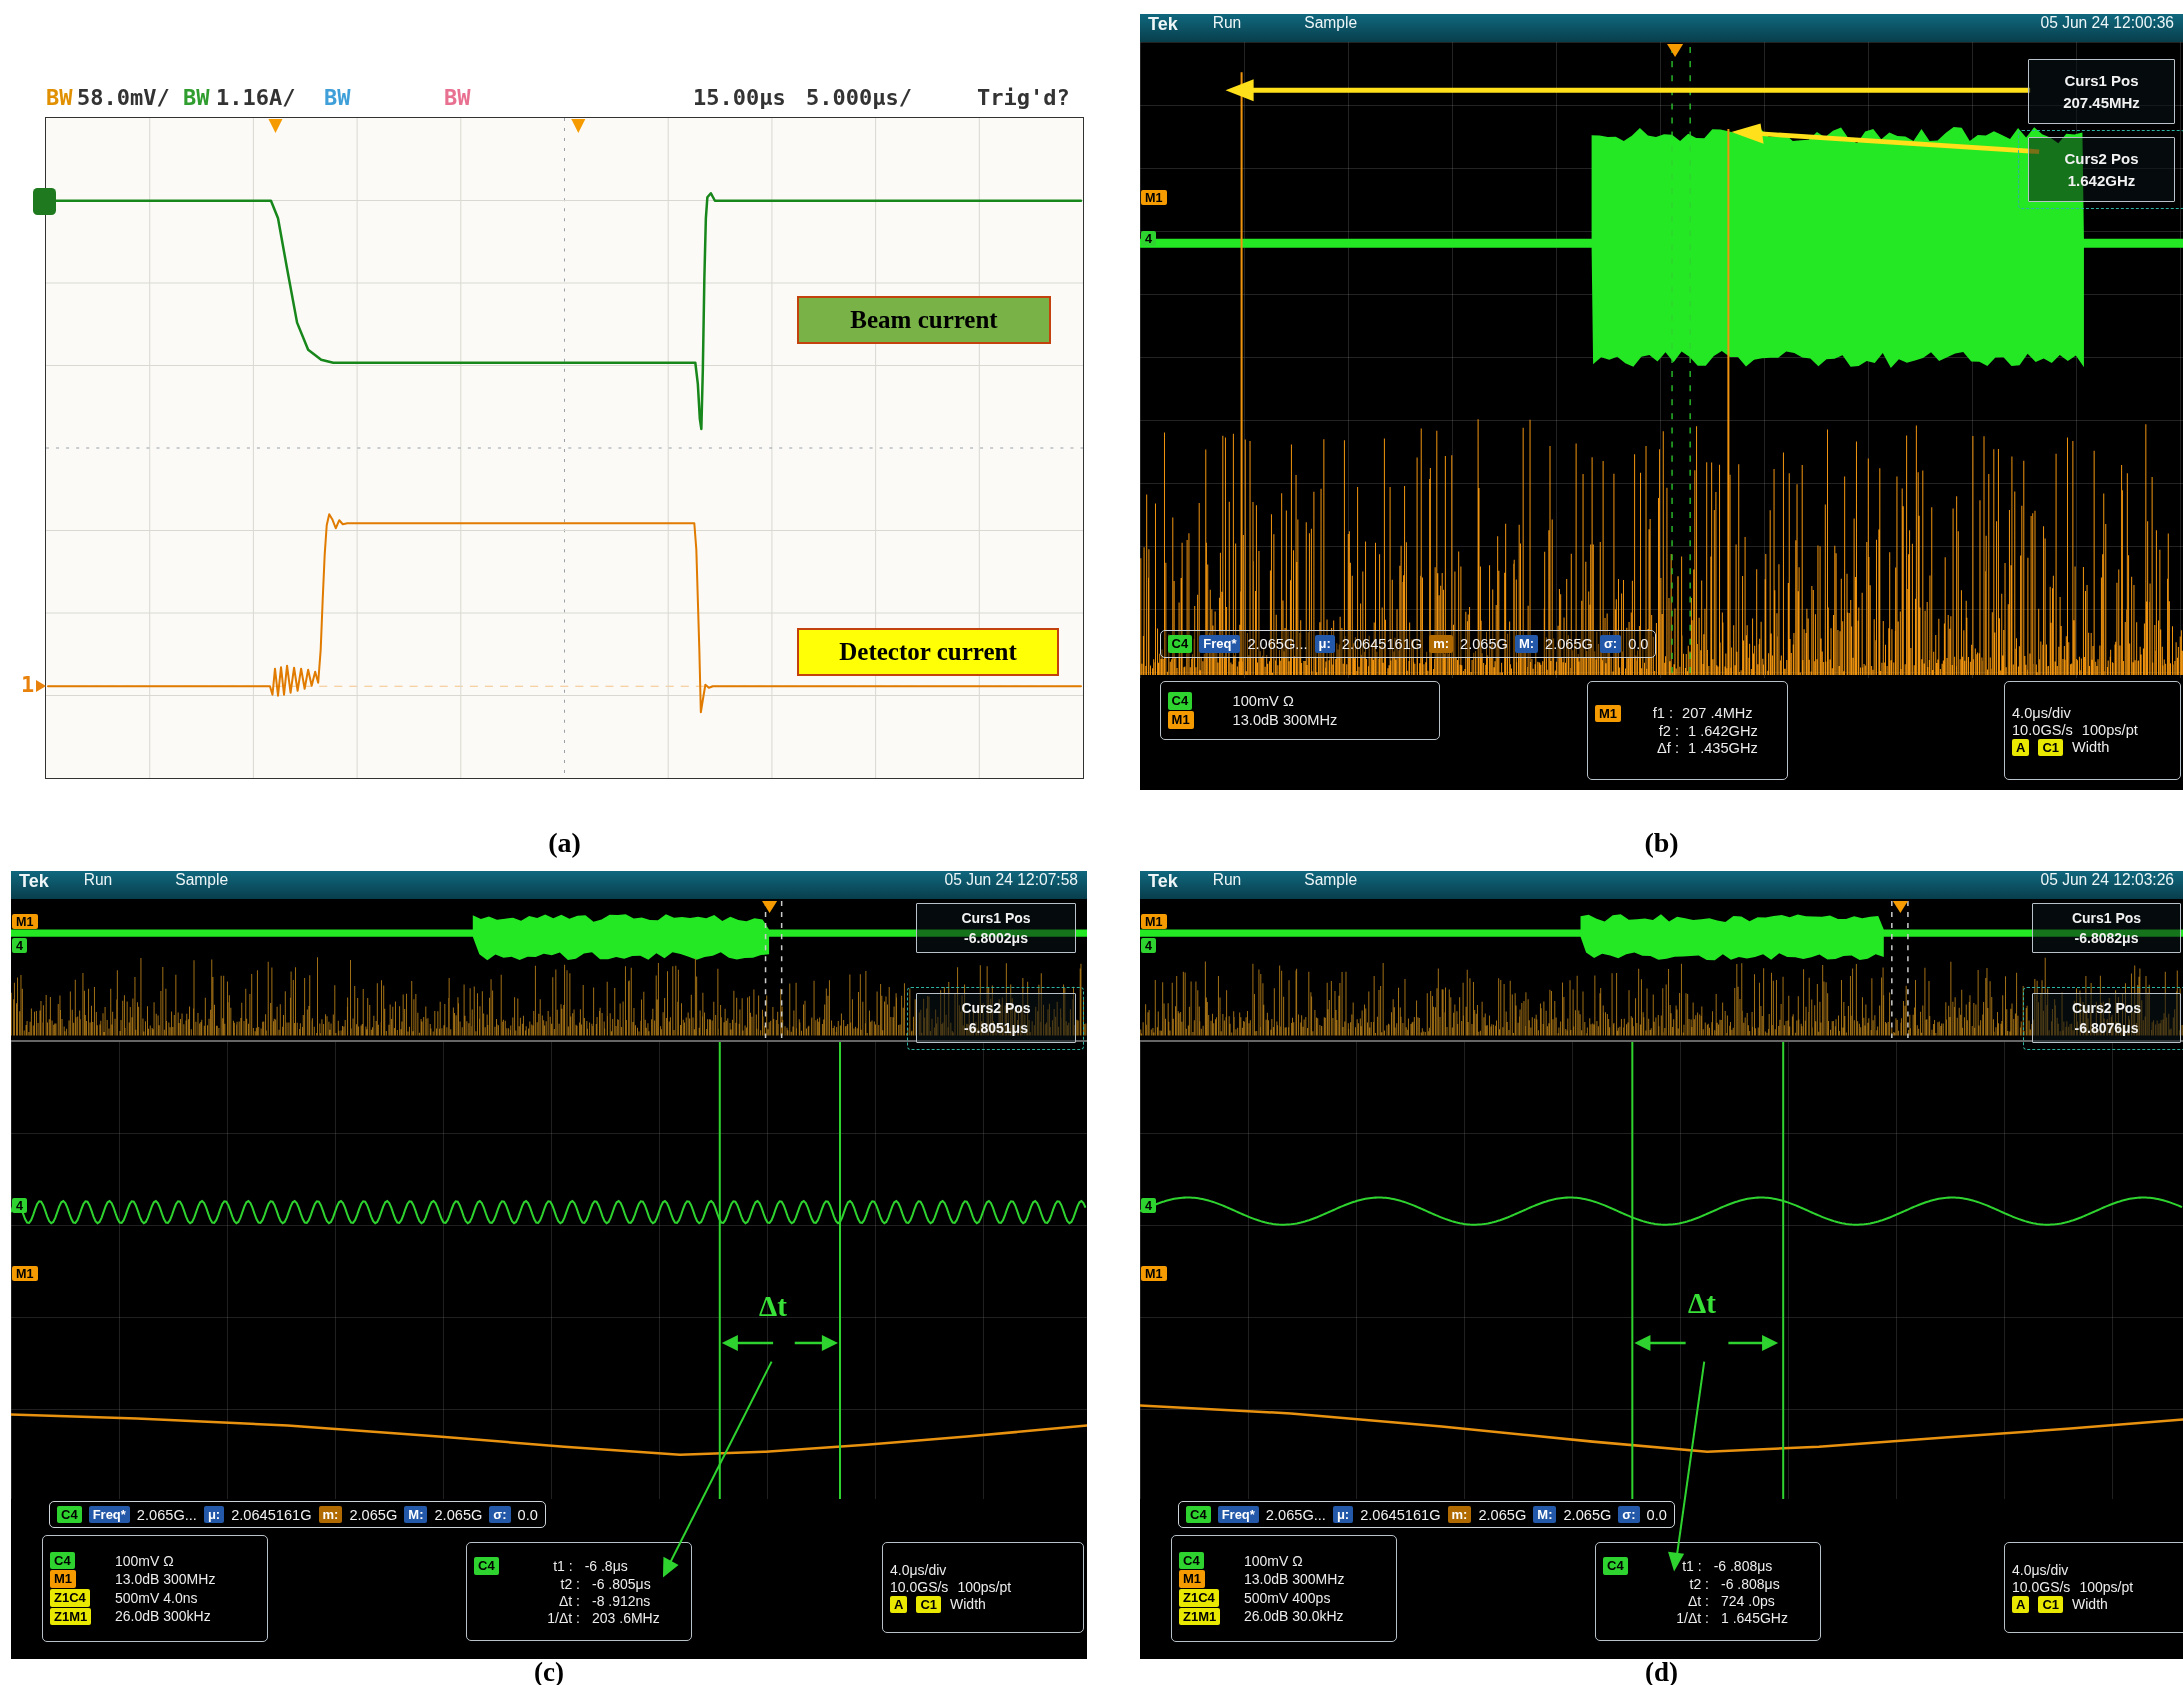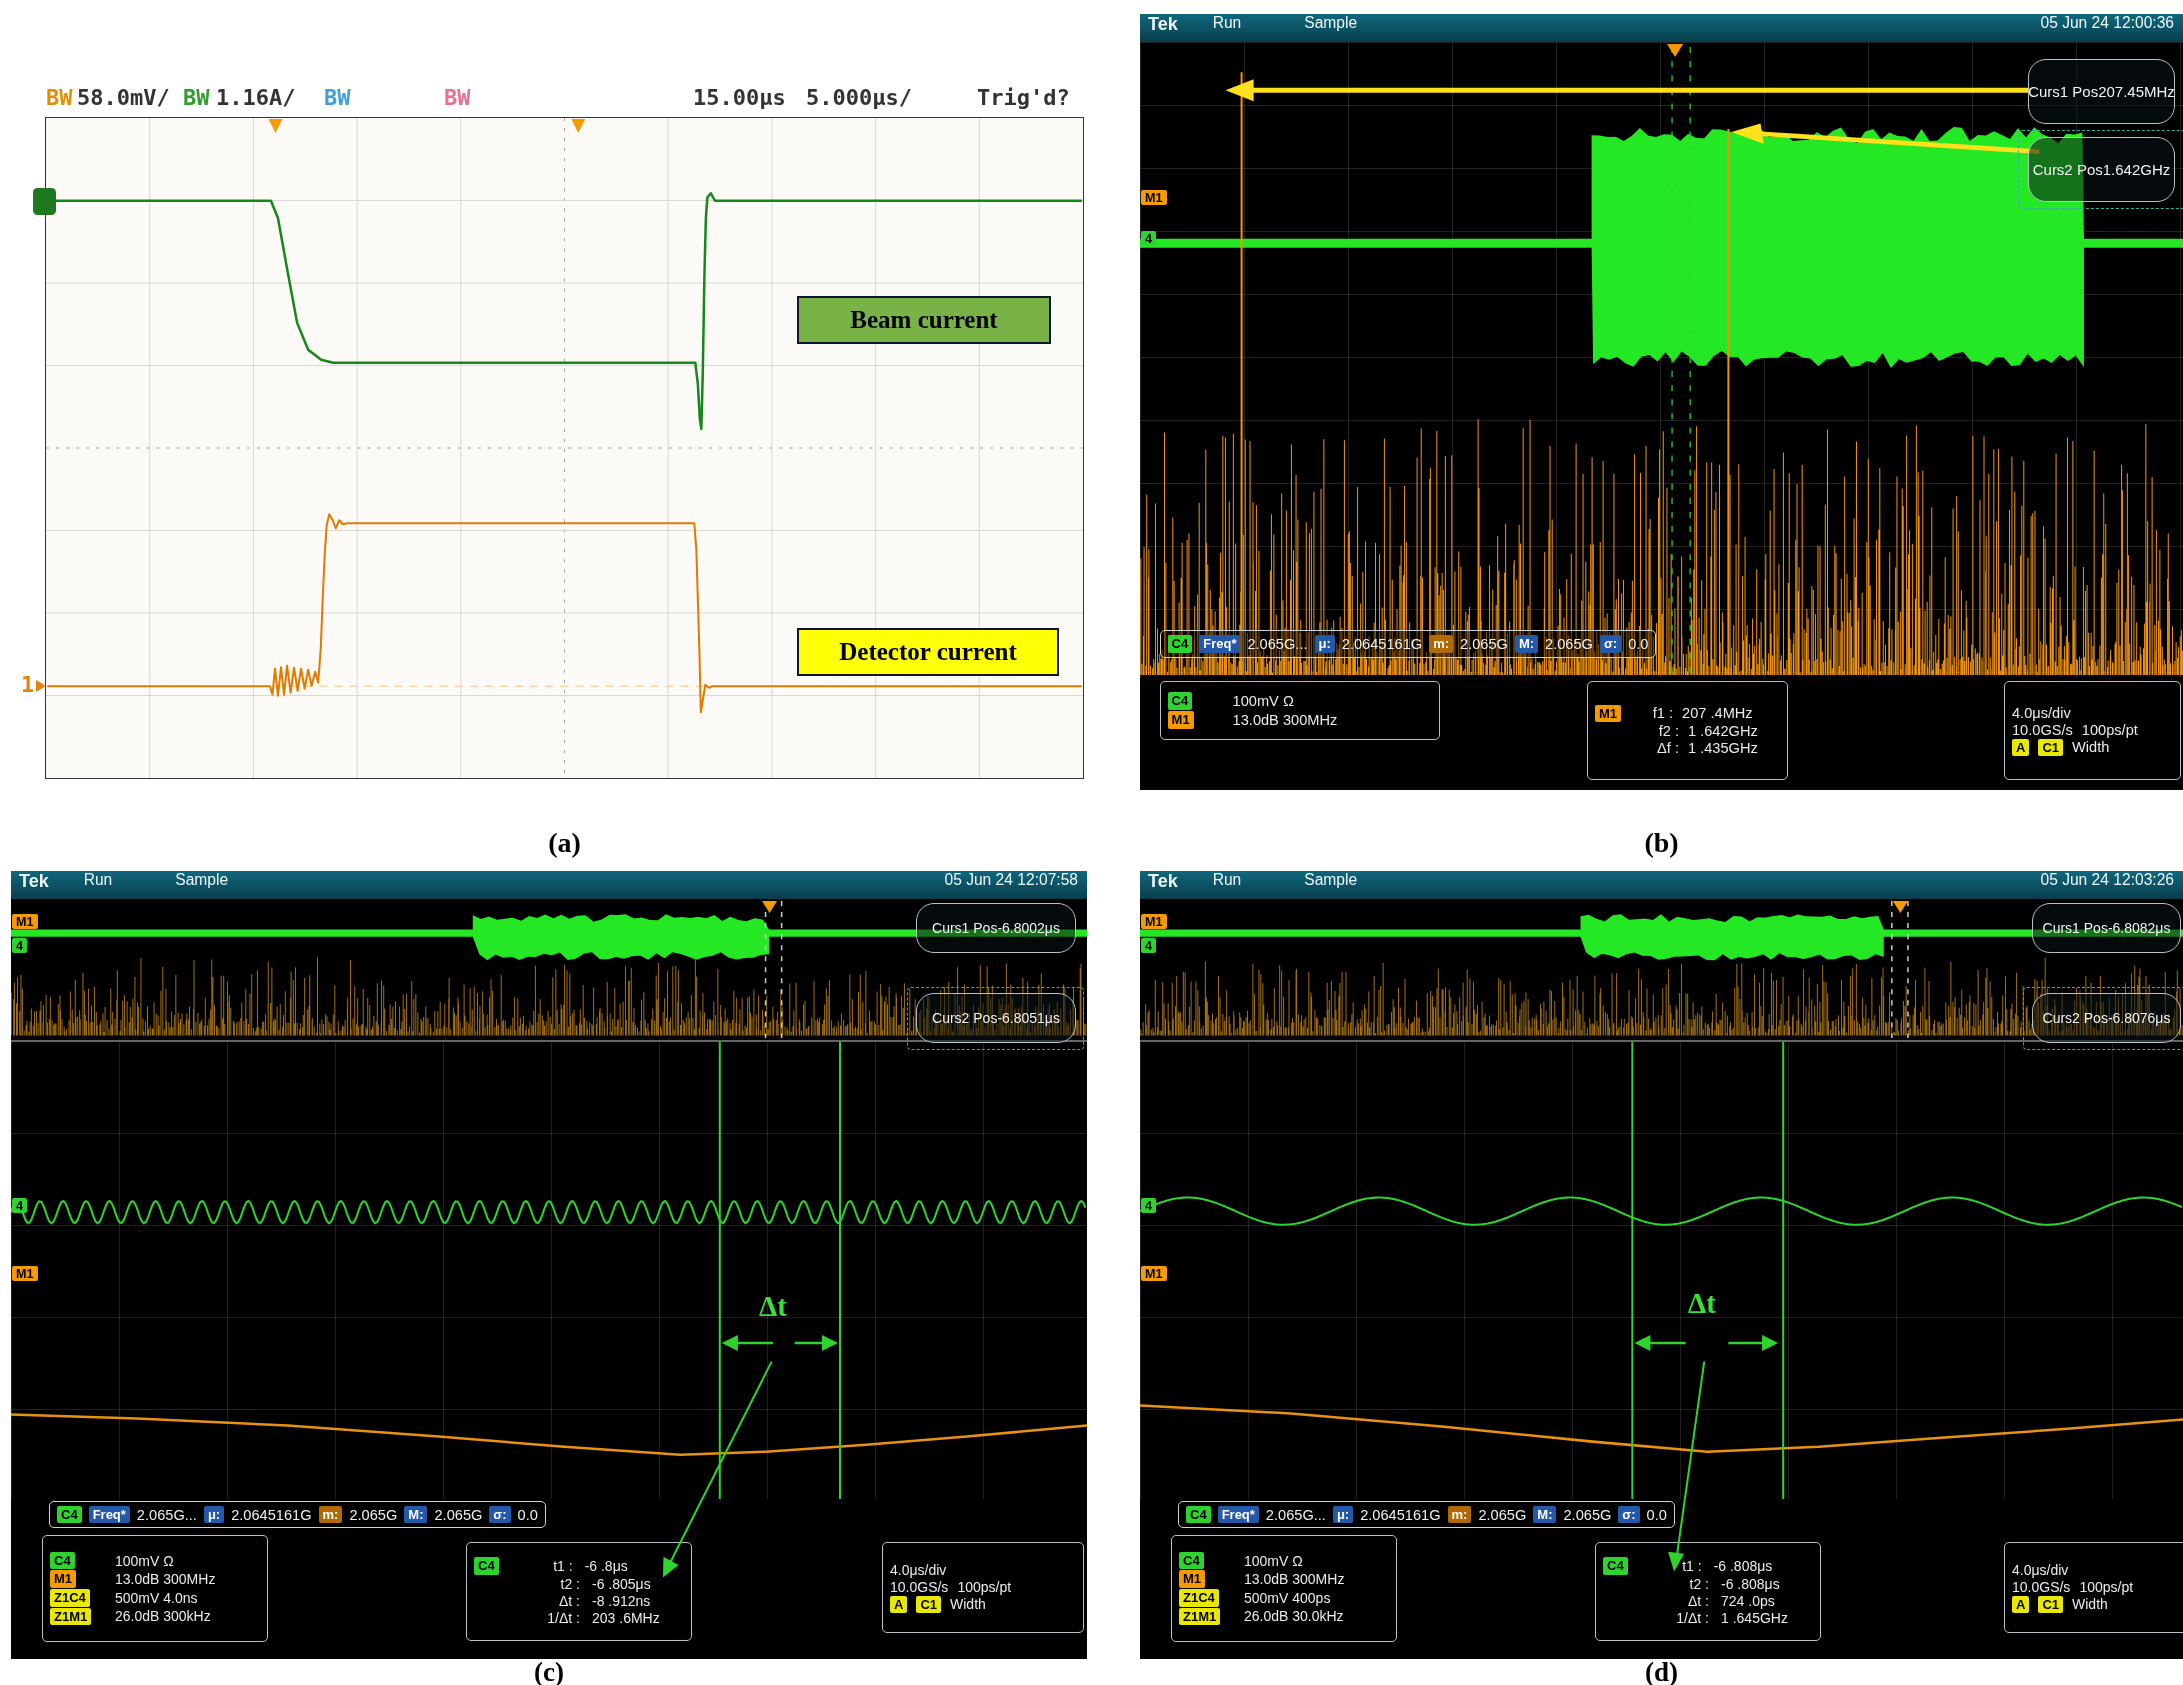--- a/index.html
+++ b/index.html
@@ -6,40 +6,40 @@
   html,body{width:2183px;height:1685px;background:#ffffff;font-family:"Liberation Sans",sans-serif;}
   .page{position:absolute;inset:0;overflow:hidden;}
   .panel{position:absolute;}
   .layer{position:absolute;inset:0;width:100%;height:100%;}
   
   .pa{left:42px;top:77px;width:1045px;height:706px;background:#fff;}
   .pa-header{position:absolute;top:0;left:0;width:100%;height:40px;font-family:"DejaVu Sans Mono",monospace;font-size:22px;font-weight:bold;color:#333;}
   .pa-header span{position:absolute;top:8px;white-space:nowrap;}
   .c-or{color:#e09000;} .c-gr{color:#2f9e2f;} .c-bl{color:#3f9fd8;} .c-pk{color:#e87090;}
   .pa-grid{position:absolute;top:40px;left:3px;width:1039px;height:662px;background:#fbfaf6;border:1.5px solid #333;}
-  .lbl{position:absolute;border:2px solid #0f172a;font-family:"Liberation Serif",serif;font-weight:bold;font-size:25px;display:flex;align-items:center;justify-content:center;color:#000;z-index:8;}
+  .lbl{position:absolute;border:2px solid #c2410c;font-family:"Liberation Serif",serif;font-weight:bold;font-size:25px;display:flex;align-items:center;justify-content:center;color:#000;z-index:8;}
   .lbl-beam{left:755px;top:219px;width:254px;height:48px;background:#79b347;}
   .lbl-det{left:755px;top:551px;width:262px;height:48px;background:#ffff06;}
   .pa-ch2{position:absolute;left:-13px;top:70px;width:23px;height:27px;background:#1f7a1f;border-radius:4.5px;z-index:9;}
   .pa-ch1{position:absolute;left:-25px;top:554px;color:#e8820c;font-size:22px;font-weight:bold;font-family:"DejaVu Sans Mono",monospace;z-index:9;}
   .pa-ch1:after{content:"";display:inline-block;margin-left:2px;border-left:10px solid #e8820c;border-top:6.5px solid transparent;border-bottom:6.5px solid transparent;}
   
   .pb{left:1140px;top:14px;width:1043px;height:776px;background:#000;}
   .pc{left:11px;top:871px;width:1076px;height:788px;background:#000;}
   .pd{left:1140px;top:871px;width:1043px;height:788px;background:#000;}
   .titlebar{position:absolute;left:0;top:0;right:0;height:28px;background:linear-gradient(#10687e,#083e4c);display:flex;align-items:flex-start;color:#eef6f8;font-size:15.6px;z-index:5;}
   .brand{font-weight:bold;font-size:18px;margin-left:8px;}
   .tmode{margin-left:35px;} .tacq{margin-left:63px;} .tdate{margin-left:auto;margin-right:9px;}
   .plot-b{position:absolute;left:0;top:28px;width:1043px;height:636px;}
   .ov{position:absolute;left:0;top:28px;width:100%;height:141px;}
   .mainz{position:absolute;left:0;top:170px;width:100%;height:458px;}
   .divider{position:absolute;left:0;top:169px;width:100%;height:1.5px;background:#666;z-index:4;}
   .tekgrid{position:absolute;inset:0;background-image:repeating-linear-gradient(to right,rgba(115,115,115,.30) 0 1px,transparent 1px 104px),repeating-linear-gradient(to bottom,rgba(115,115,115,.30) 0 1px,transparent 1px 63px);}
   .tekgrid-m{position:absolute;inset:0;background-image:repeating-linear-gradient(to right,rgba(115,115,115,.28) 0 1px,transparent 1px 108px),repeating-linear-gradient(to bottom,rgba(115,115,115,.28) 0 1px,transparent 1px 92px);}
-  .obox{position:absolute;border:1.5px solid #b8c2c8;border-radius:18px;background:rgba(10,18,22,.55);color:#f2f2f2;display:flex;align-items:center;justify-content:center;line-height:1.45;z-index:20;white-space:nowrap;}
+  .obox{position:absolute;border:1.5px solid #b8c2c8;border-radius:1px;background:rgba(10,18,22,.55);color:#f2f2f2;display:flex;flex-direction:column;align-items:center;justify-content:center;line-height:1.45;z-index:20;white-space:nowrap;font-weight:bold;}
   .hl-dash{position:absolute;border:1.5px dashed #2fb3a3;border-radius:4px;z-index:19;}
   .tbox{position:absolute;border:1px solid #b8c2c8;border-radius:5px;color:#ececec;font-size:14.6px;padding:3px 7px;display:flex;flex-direction:column;justify-content:center;gap:1px;z-index:20;}
   .srow{display:flex;align-items:center;gap:9px;white-space:nowrap;}
   .chip{display:inline-block;padding:0 4px;border-radius:2px;font-weight:bold;font-size:13px;line-height:1.35;}
   .chip-c4{background:#2fd32f;color:#000;}
   .chip-m1{background:#f59b00;color:#000;}
   .chip-z1{background:#e8e800;color:#000;}
   .chip-ac1{background:#e8e800;color:#000;}
   .chip-blue{background:#2458a8;color:#fff;}
   .chip-ok{background:#b06a00;color:#fff;}

